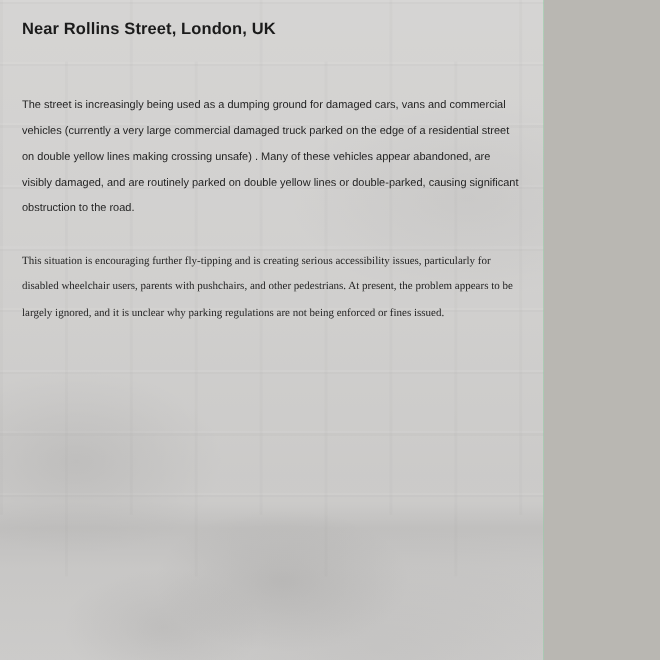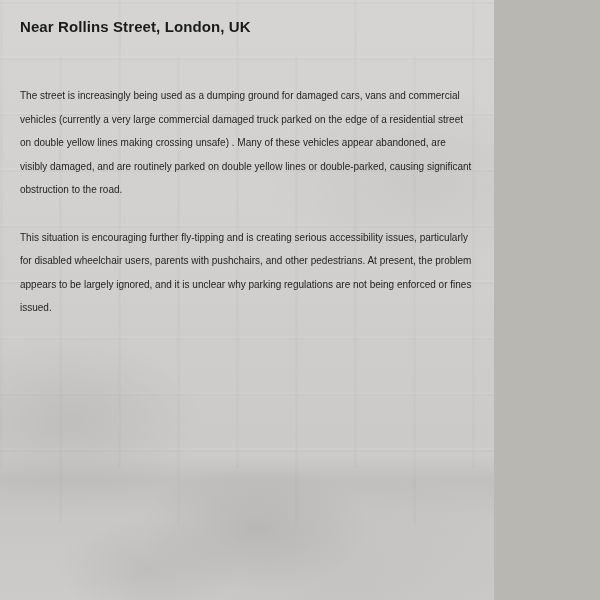--- a/index.html
+++ b/index.html
@@ -112,20 +112,21 @@
 
   .body-para {
     font-size: 10px;
     line-height: 23.5px;
     color: #1f1f1f;
     margin: 0 0 24px 0;
     max-width: 545px;
   }
   .body-para:last-child {
     margin-bottom: 0;
+    font-family: Liberation Serif, serif;
   }
 </style>
 </head>
 <body>
 
 <div class="page">
 
   <div class="photo-backdrop">
     <div class="bricks"></div>
     <div class="grime"></div>

